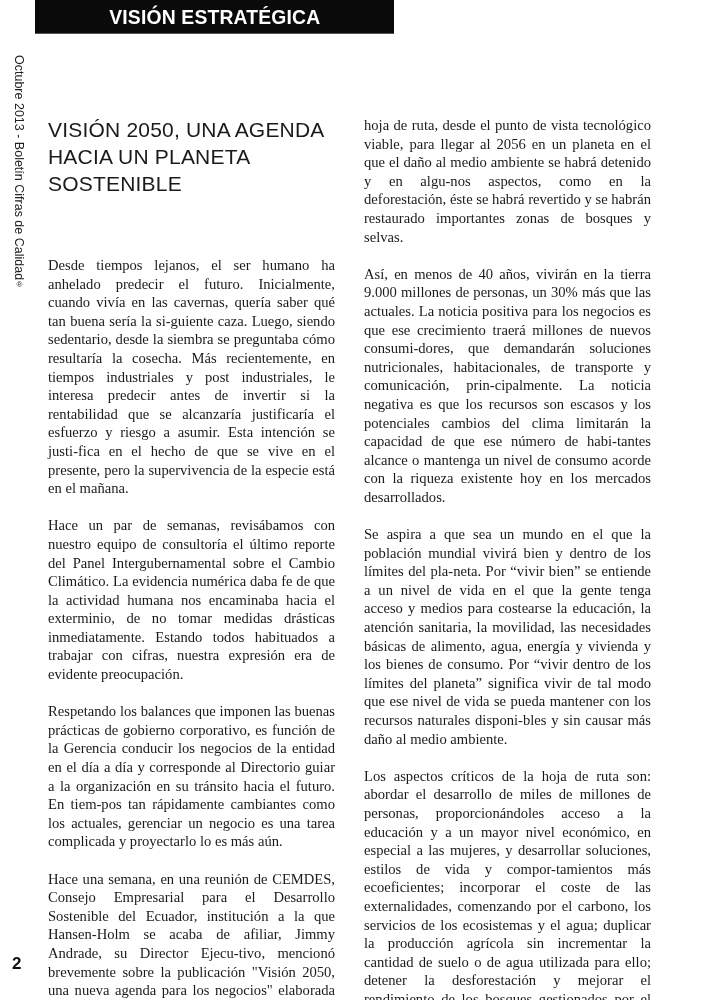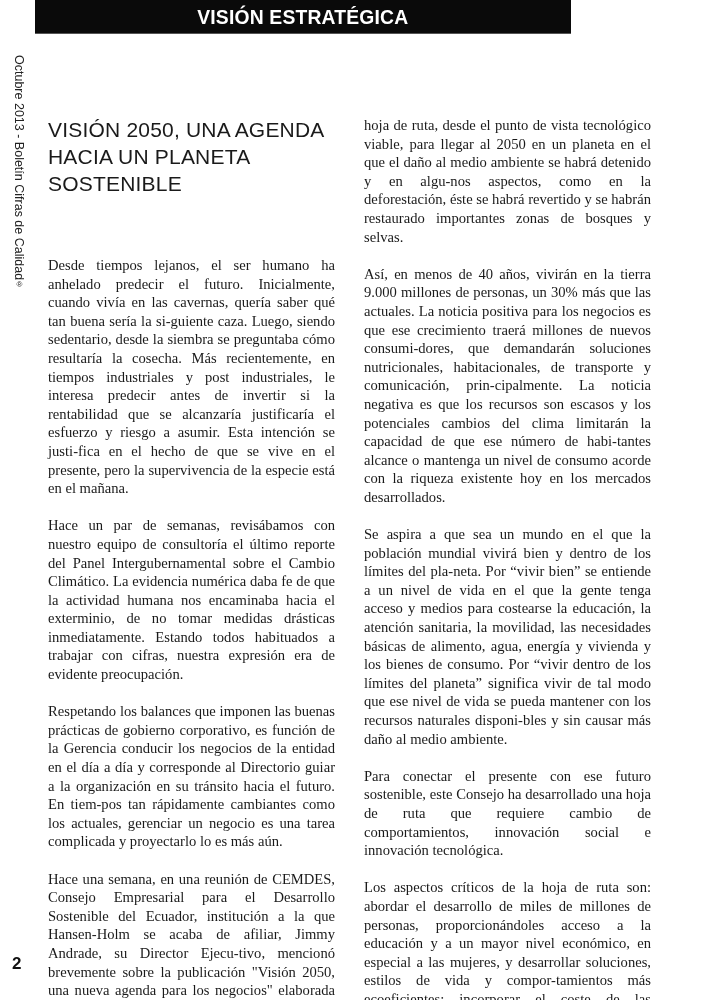--- a/index.html
+++ b/index.html
@@ -38,38 +38,37 @@
       font-family: "Liberation Sans", sans-serif; font-size: 21px; line-height: 27px;
       color: #1a1a1a; margin: 6px 0 59px 0; text-align: left; font-weight: normal;
       letter-spacing: 0.2px;
     }
     .col-left .article-title { margin-top: 0; }
     p { margin: 0 0 18.6px 0; hyphens: none; }
   </style>
 </head>
 <body>
 
-<div class="header-bar" style="left:35px;width:536px;">
+<div class="header-bar" style="left:35px;width:359px;">
   <span class="header-title">VISIÓN ESTRATÉGICA</span>
 </div>
 
 <div class="side-label">
   <span>Octubre 2013 - Boletín Cifras de Calidad</span><span class="reg">®</span>
 </div>
 
 <div class="page-number">2</div>
 
 <div class="col col-left">
   <h1 class="article-title">VISIÓN 2050, UNA AGENDA HACIA UN PLANETA SOSTENIBLE</h1>
   <p>Desde tiempos lejanos, el ser humano ha anhelado predecir el futuro. Inicialmente, cuando vivía en las cavernas, quería saber qué tan buena sería la si-guiente caza. Luego, siendo sedentario, desde la siembra se preguntaba cómo resultaría la cosecha. Más recientemente, en tiempos industriales y post industriales, le interesa predecir antes de invertir si la rentabilidad que se alcanzaría justificaría el esfuerzo y riesgo a asumir. Esta intención se justi-fica en el hecho de que se vive en el presente, pero la supervivencia de la especie está en el mañana.</p>
   <p>Hace un par de semanas, revisábamos con nuestro equipo de consultoría el último reporte del Panel Intergubernamental sobre el Cambio Climático. La evidencia numérica daba fe de que la actividad humana nos encaminaba hacia el exterminio, de no tomar medidas drásticas inmediatamente. Estando todos habituados a trabajar con cifras, nuestra expresión era de evidente preocupación.</p>
   <p>Respetando los balances que imponen las buenas prácticas de gobierno corporativo, es función de la Gerencia conducir los negocios de la entidad en el día a día y corresponde al Directorio guiar a la organización en su tránsito hacia el futuro. En tiem-pos tan rápidamente cambiantes como los actuales, gerenciar un negocio es una tarea complicada y proyectarlo lo es más aún.</p>
   <p>Hace una semana, en una reunión de CEMDES, Consejo Empresarial para el Desarrollo Sostenible del Ecuador, institución a la que Hansen-Holm se acaba de afiliar, Jimmy Andrade, su Director Ejecu-tivo, mencionó brevemente sobre la publicación "Visión 2050, una nueva agenda para los negocios" elaborada por Consejo Empresarial Mundial para el Desarrollo Sostenible.</p>
 
 </div>
 
 <div class="col col-right">
-  <p>hoja de ruta, desde el punto de vista tecnológico viable, para llegar al 2050 en un planeta en el que el daño al medio ambiente se habrá detenido y en algu-nos aspectos, como en la deforestación,  éste se habrá revertido y se habrán restaurado importantes zonas de bosques y selvas.</p>
+  <p>hoja de ruta, desde el punto de vista tecnológico viable, para llegar al 2056 en un planeta en el que el daño al medio ambiente se habrá detenido y en algu-nos aspectos, como en la deforestación,  éste se habrá revertido y se habrán restaurado importantes zonas de bosques y selvas.</p>
   <p>Así, en menos de 40 años,  vivirán en la tierra 9.000 millones de personas, un 30% más que las actuales. La noticia positiva para los negocios es que ese crecimiento traerá millones de nuevos consumi-dores, que demandarán soluciones nutricionales, habitacionales, de transporte y comunicación, prin-cipalmente. La noticia negativa es que los recursos son escasos y los potenciales cambios del clima limitarán la capacidad de que ese número de habi-tantes alcance o mantenga un nivel de consumo acorde con la riqueza existente hoy en los mercados desarrollados.</p>
   <p>Se aspira a que sea un mundo en el que la población mundial vivirá bien y dentro de los límites del pla-neta. Por “vivir bien” se entiende a un nivel de vida en el que la gente tenga acceso y medios para costearse la educación, la atención sanitaria, la movilidad, las necesidades básicas de alimento, agua, energía y vivienda y los bienes de consumo. Por “vivir dentro de los límites del planeta” significa vivir de tal modo que ese nivel de vida se pueda mantener con los recursos naturales disponi-bles y sin causar más daño al medio ambiente.</p>
-  <p>Para conectar el presente con ese futuro sostenible, este Consejo ha desarrollado una hoja de ruta que requiere cambio de comportamientos, innovación social e innovación tecnológica.</p>
   <p>Los aspectos críticos de la hoja de ruta son: abordar el desarrollo de miles de millones de personas, proporcionándoles acceso a la educación y a un mayor nivel económico, en especial a las mujeres, y desarrollar soluciones, estilos de vida y compor-tamientos más ecoeficientes; incorporar el coste de las externalidades, comenzando por el carbono, los servicios de los ecosistemas y el agua; duplicar la producción agrícola sin incrementar la cantidad de suelo o de agua utilizada para ello; detener la desforestación y mejorar el rendimiento de los bosques gestionados por el hombre; reducir a la mitad las emisiones mundiales de carbono</p>
 </div>
 
 </body></html>

